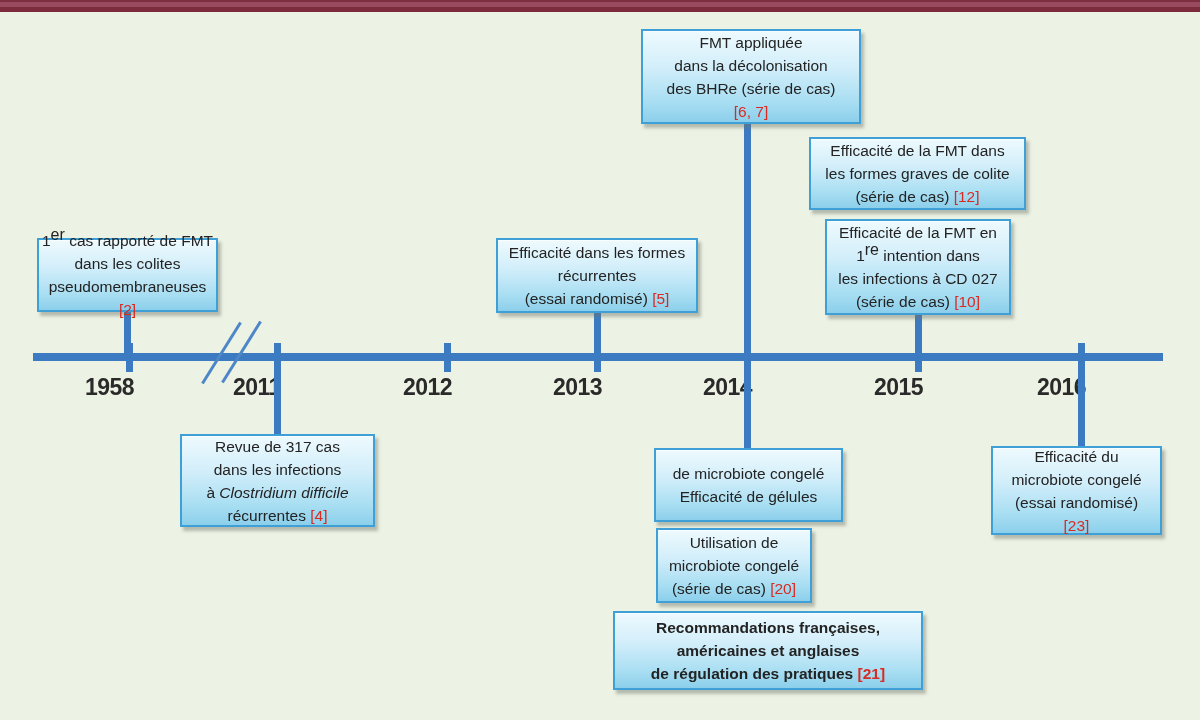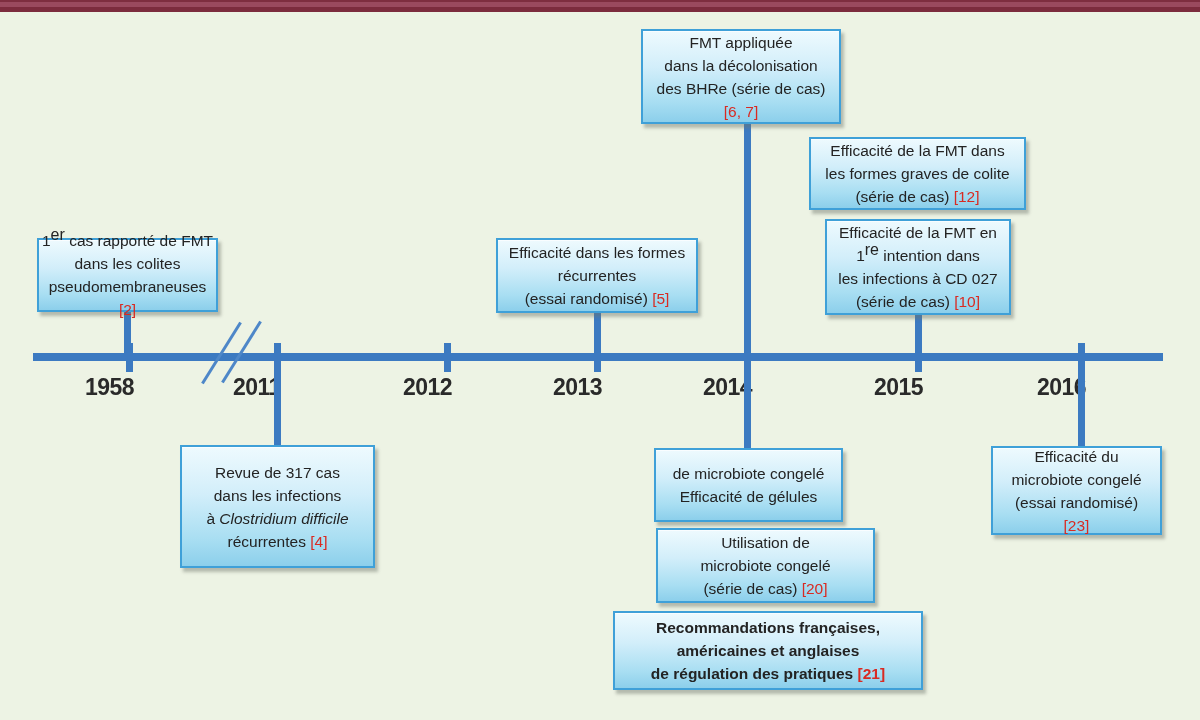--- a/index.html
+++ b/index.html
@@ -40,26 +40,26 @@
     border:2px solid #3fa0d8;
     box-shadow:3px 4px 3px rgba(110,118,108,0.45), inset 0 1px 0 rgba(255,255,255,0.65);
     display:flex;flex-direction:column;justify-content:center;
     text-align:center;color:#232323;font-size:15.5px;line-height:23px;
   }
   .box .ref{color:#d92a22;}
   .box sup{font-size:16px;line-height:0;}
   .box.bold{font-weight:bold;}
   .b-fmt-first   {left:37px;  top:238px; width:181px; height:74px;}
   .b-recurrent   {left:496px; top:238px; width:202px; height:75px;}
-  .b-bhre        {left:641px; top:29px;  width:200px; height:95px;}
+  .b-bhre        {left:641px; top:29px;  width:220px; height:95px;}
   .b-severe      {left:809px; top:137px; width:217px; height:73px;}
   .b-firstint    {left:825px; top:219px; width:186px; height:96px;}
-  .b-review      {left:180px; top:445px; width:195px; height:123px;}
+  .b-review      {left:180px; top:434px; width:195px; height:93px;}
   .b-capsules    {left:654px; top:448px; width:189px; height:74px;}
-  .b-frozenuse   {left:656px; top:528px; width:219px; height:75px;}
+  .b-frozenuse   {left:656px; top:528px; width:156px; height:75px;}
   .b-recos       {left:613px; top:611px; width:310px; height:79px;}
   .b-frozeneff   {left:991px; top:446px; width:171px; height:89px;justify-content:center;}
 </style>
 </head>
 <body>
 
 <div id="stage">
 
   <div class="topbar"></div>
 

